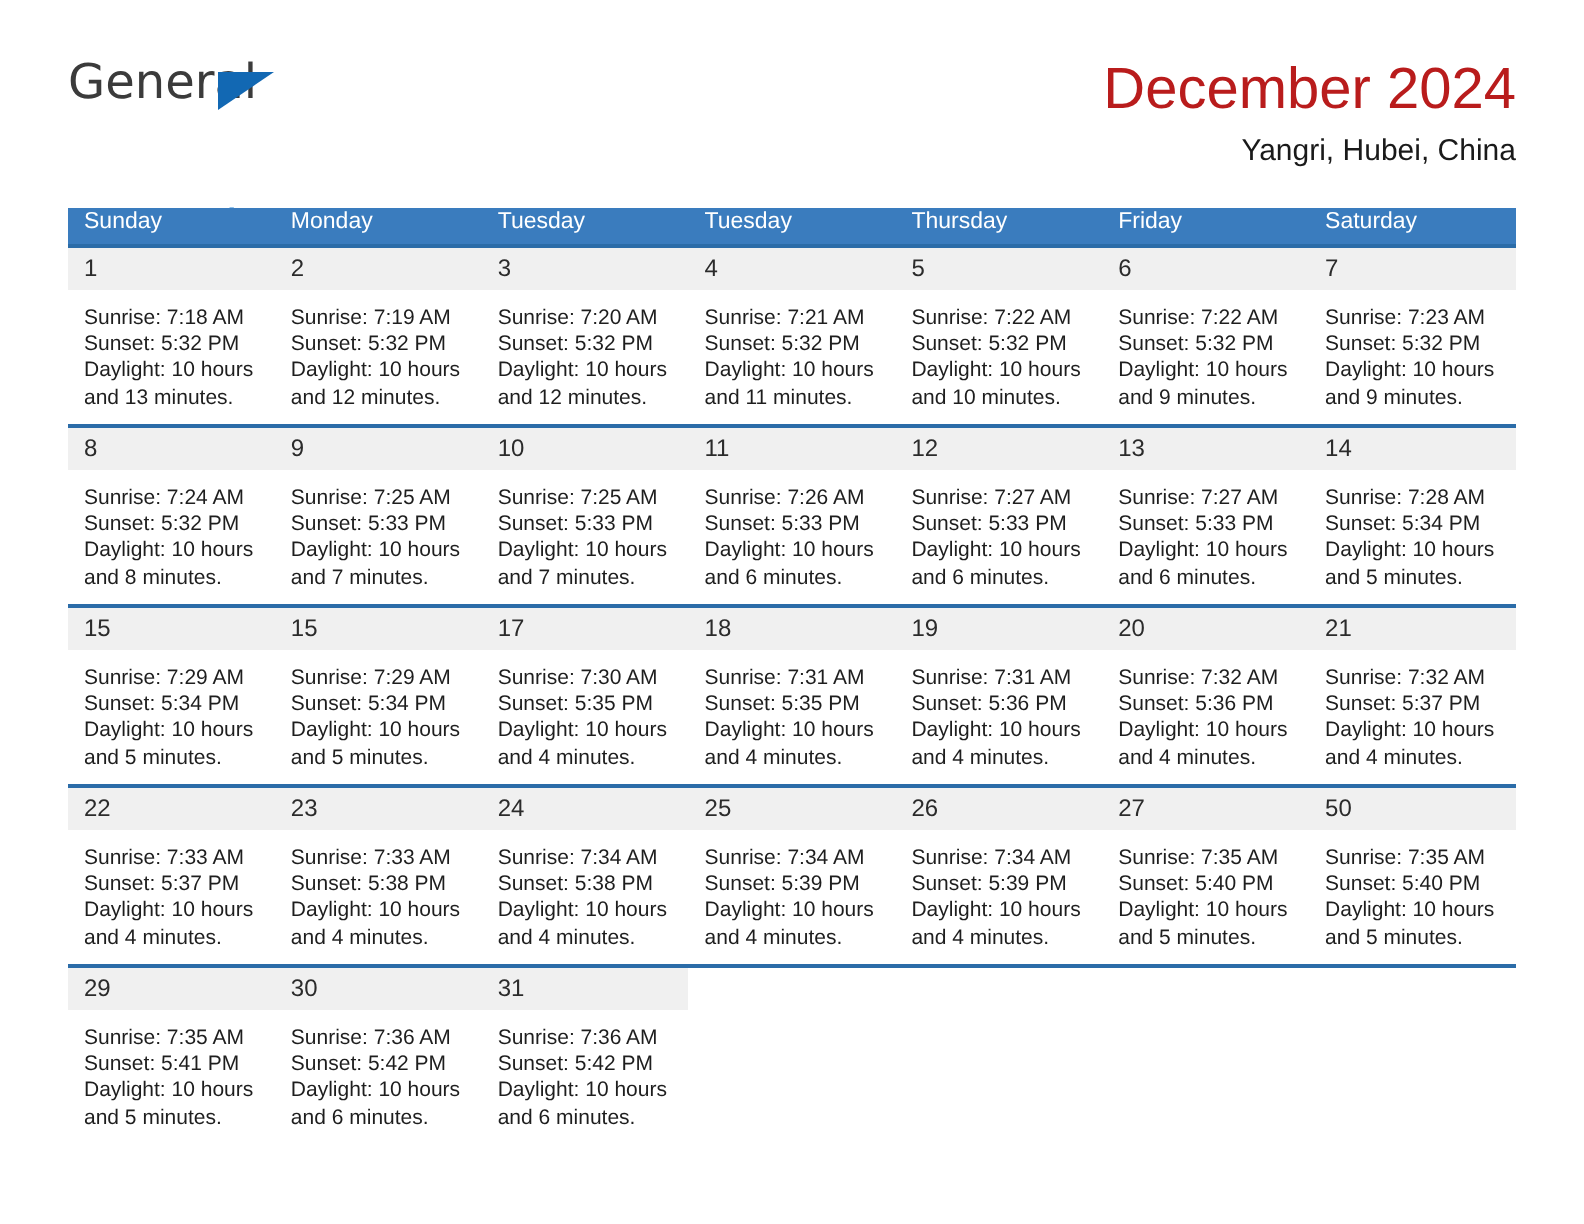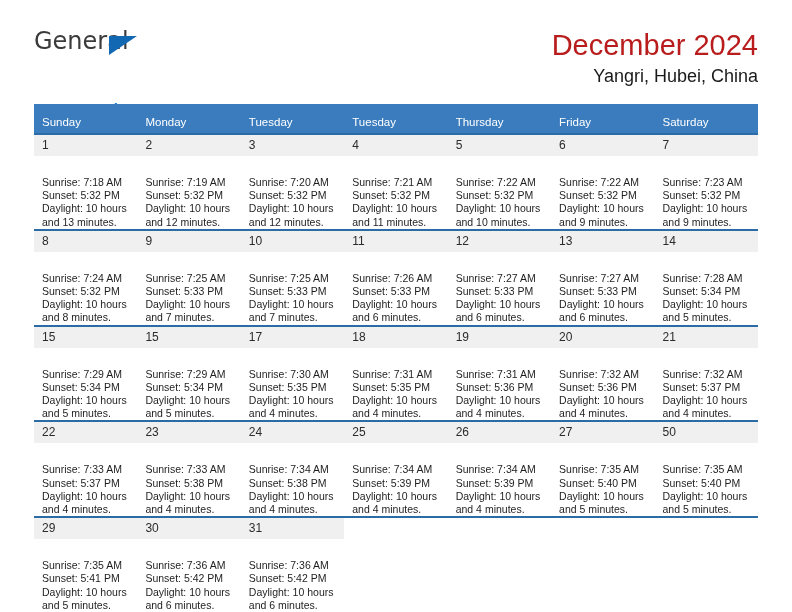--- a/index.html
+++ b/index.html
@@ -73,21 +73,21 @@
     text-align: right;
   }
   .cal-title {
     font-size: 29px;
     color: #b91c1c;
     line-height: 34px;
     white-space: nowrap;
     font-weight: normal;
   }
   .cal-subtitle {
-    font-size: 18px;
+    font-size: 15px;
     color: #1a1a1a;
     line-height: 22px;
     margin-top: 3px;
     white-space: nowrap;
   }
 
   
   .calendar {
     position: absolute;
     left: 34px;
@@ -95,21 +95,21 @@
     width: 724px;
     border-collapse: collapse;
     table-layout: fixed;
   }
   .calendar th {
     background: #3a7cbe;
     color: #ffffff;
     font-size: 11.5px;
     font-weight: normal;
     text-align: left;
-    padding: 12px 0 5px 8px;
+    padding: 1px 0 5px 8px;
     height: 11px;
     vertical-align: middle;
     border: 0;
   }
   .calendar td {
     width: 103.4px;
     vertical-align: top;
     padding: 0;
     border: 0;
     border-top: 2px solid #2b6ca8;
@@ -126,21 +126,21 @@
     padding: 4px 0 4px 8px;
     height: 13px;
     line-height: 13px;
   }
   .daynum.empty {
     background: #ffffff;
     color: transparent;
   }
   .info {
     display: block;
-    padding: 20px 4px 0 8px;
+    padding: 8px 4px 0 8px;
     font-size: 10.5px;
     line-height: 13.2px;
     color: #1e1e1e;
   }
   .info span {
     display: block;
     white-space: nowrap;
   }
 </style>
 </head>

